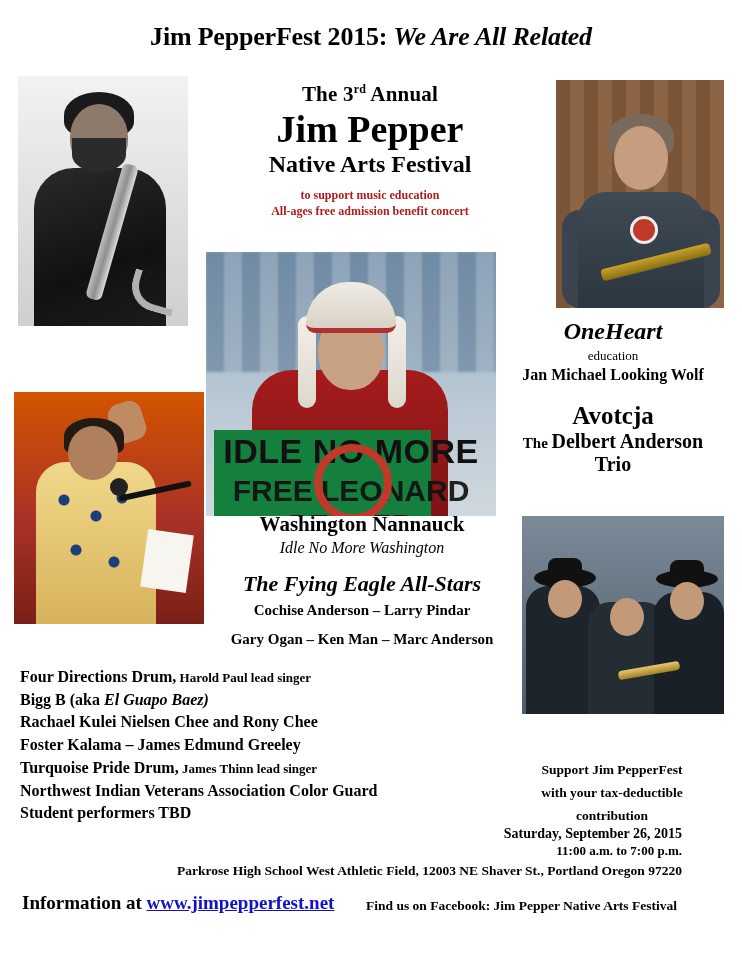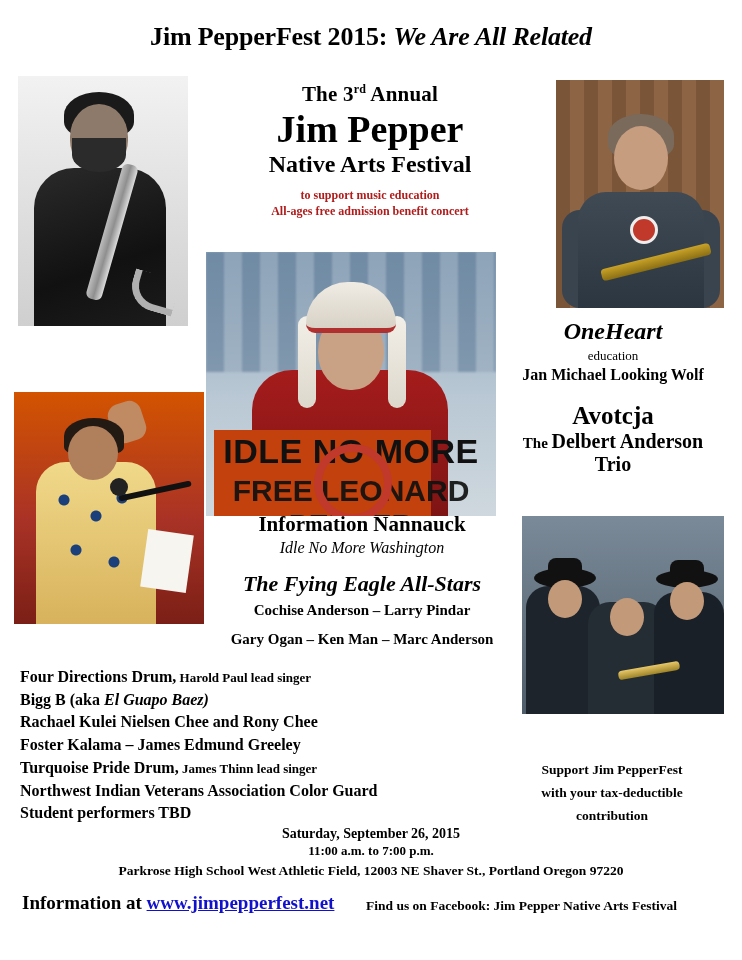--- a/index.html
+++ b/index.html
@@ -155,21 +155,21 @@
   #photo-idle .fringe-l {
     position:absolute; left:92px; top:64px; width:18px; height:92px;
     background: linear-gradient(180deg,#f2efe8,#ddd8cc); border-radius:9px;
   }
   #photo-idle .fringe-r {
     position:absolute; left:182px; top:64px; width:18px; height:92px;
     background: linear-gradient(180deg,#f2efe8,#ddd8cc); border-radius:9px;
   }
   #photo-idle .sign {
     position:absolute; left:8px; bottom:0; width:217px; height:86px;
-    background:#c2410c;
+    background:#15803d;
   }
   #photo-idle .sign-text {
     position:absolute; left:0; top:2px; width:274px;
     text-align:center;
     font-family:"Liberation Sans", sans-serif;
     font-weight:bold; font-size:34px; letter-spacing:0.5px;
     color:#111;
   }
   #photo-idle .sign-text2 {
     position:absolute; left:0; top:44px; width:274px;
@@ -321,21 +321,21 @@
   .perf-list .row .it { font-style:italic; }
 
   
   .support {
     position:absolute; left:492px; top:758px; width:240px;
     text-align:center; font-size:13.5px; font-weight:bold; line-height:1.72;
   }
 
   
   .datebox {
-    position:absolute; left:60px; top:826px; width:622px; text-align:center;
+    position:absolute; left:60px; top:826px; width:622px; text-align:right;
   }
   .datebox .d1 { font-size:14px; font-weight:bold; }
   .datebox .d2 { font-size:13px; font-weight:bold; margin-top:1px;}
   .datebox .d3 { font-size:13.5px; font-weight:bold; margin-top:4px;}
 
   
   .footer {
     position:absolute; left:0; top:892px; width:742px; height:46px;
   }
   .footer .info {
@@ -447,21 +447,21 @@
   <div class="act-featuring">education</div>
   <div class="act-janmichael">Jan Michael Looking Wolf</div>
   <div class="act-avotcja">Avotcja</div>
   <div class="act-delbert">
     <span class="small">The </span><span>Delbert Anderson</span><br>
     <span>Trio</span>
   </div>
 </div>
 
 <div class="center-acts">
-  <div class="sw-name">Information Nannauck</div>
+  <div class="sw-name">Washington Nannauck</div>
   <div class="sw-sub">Idle No More Washington</div>
   <div class="fe-name">The Fying Eagle All-Stars</div>
   <div class="fe-l1">Cochise Anderson – Larry Pindar</div>
   <div class="fe-l2">Gary Ogan – Ken Man – Marc Anderson</div>
 </div>
 
 <div class="perf-list">
   <div class="row">
     <span>Four Directions Drum,</span><span class="small"> Harold Paul lead singer</span>
   </div>

